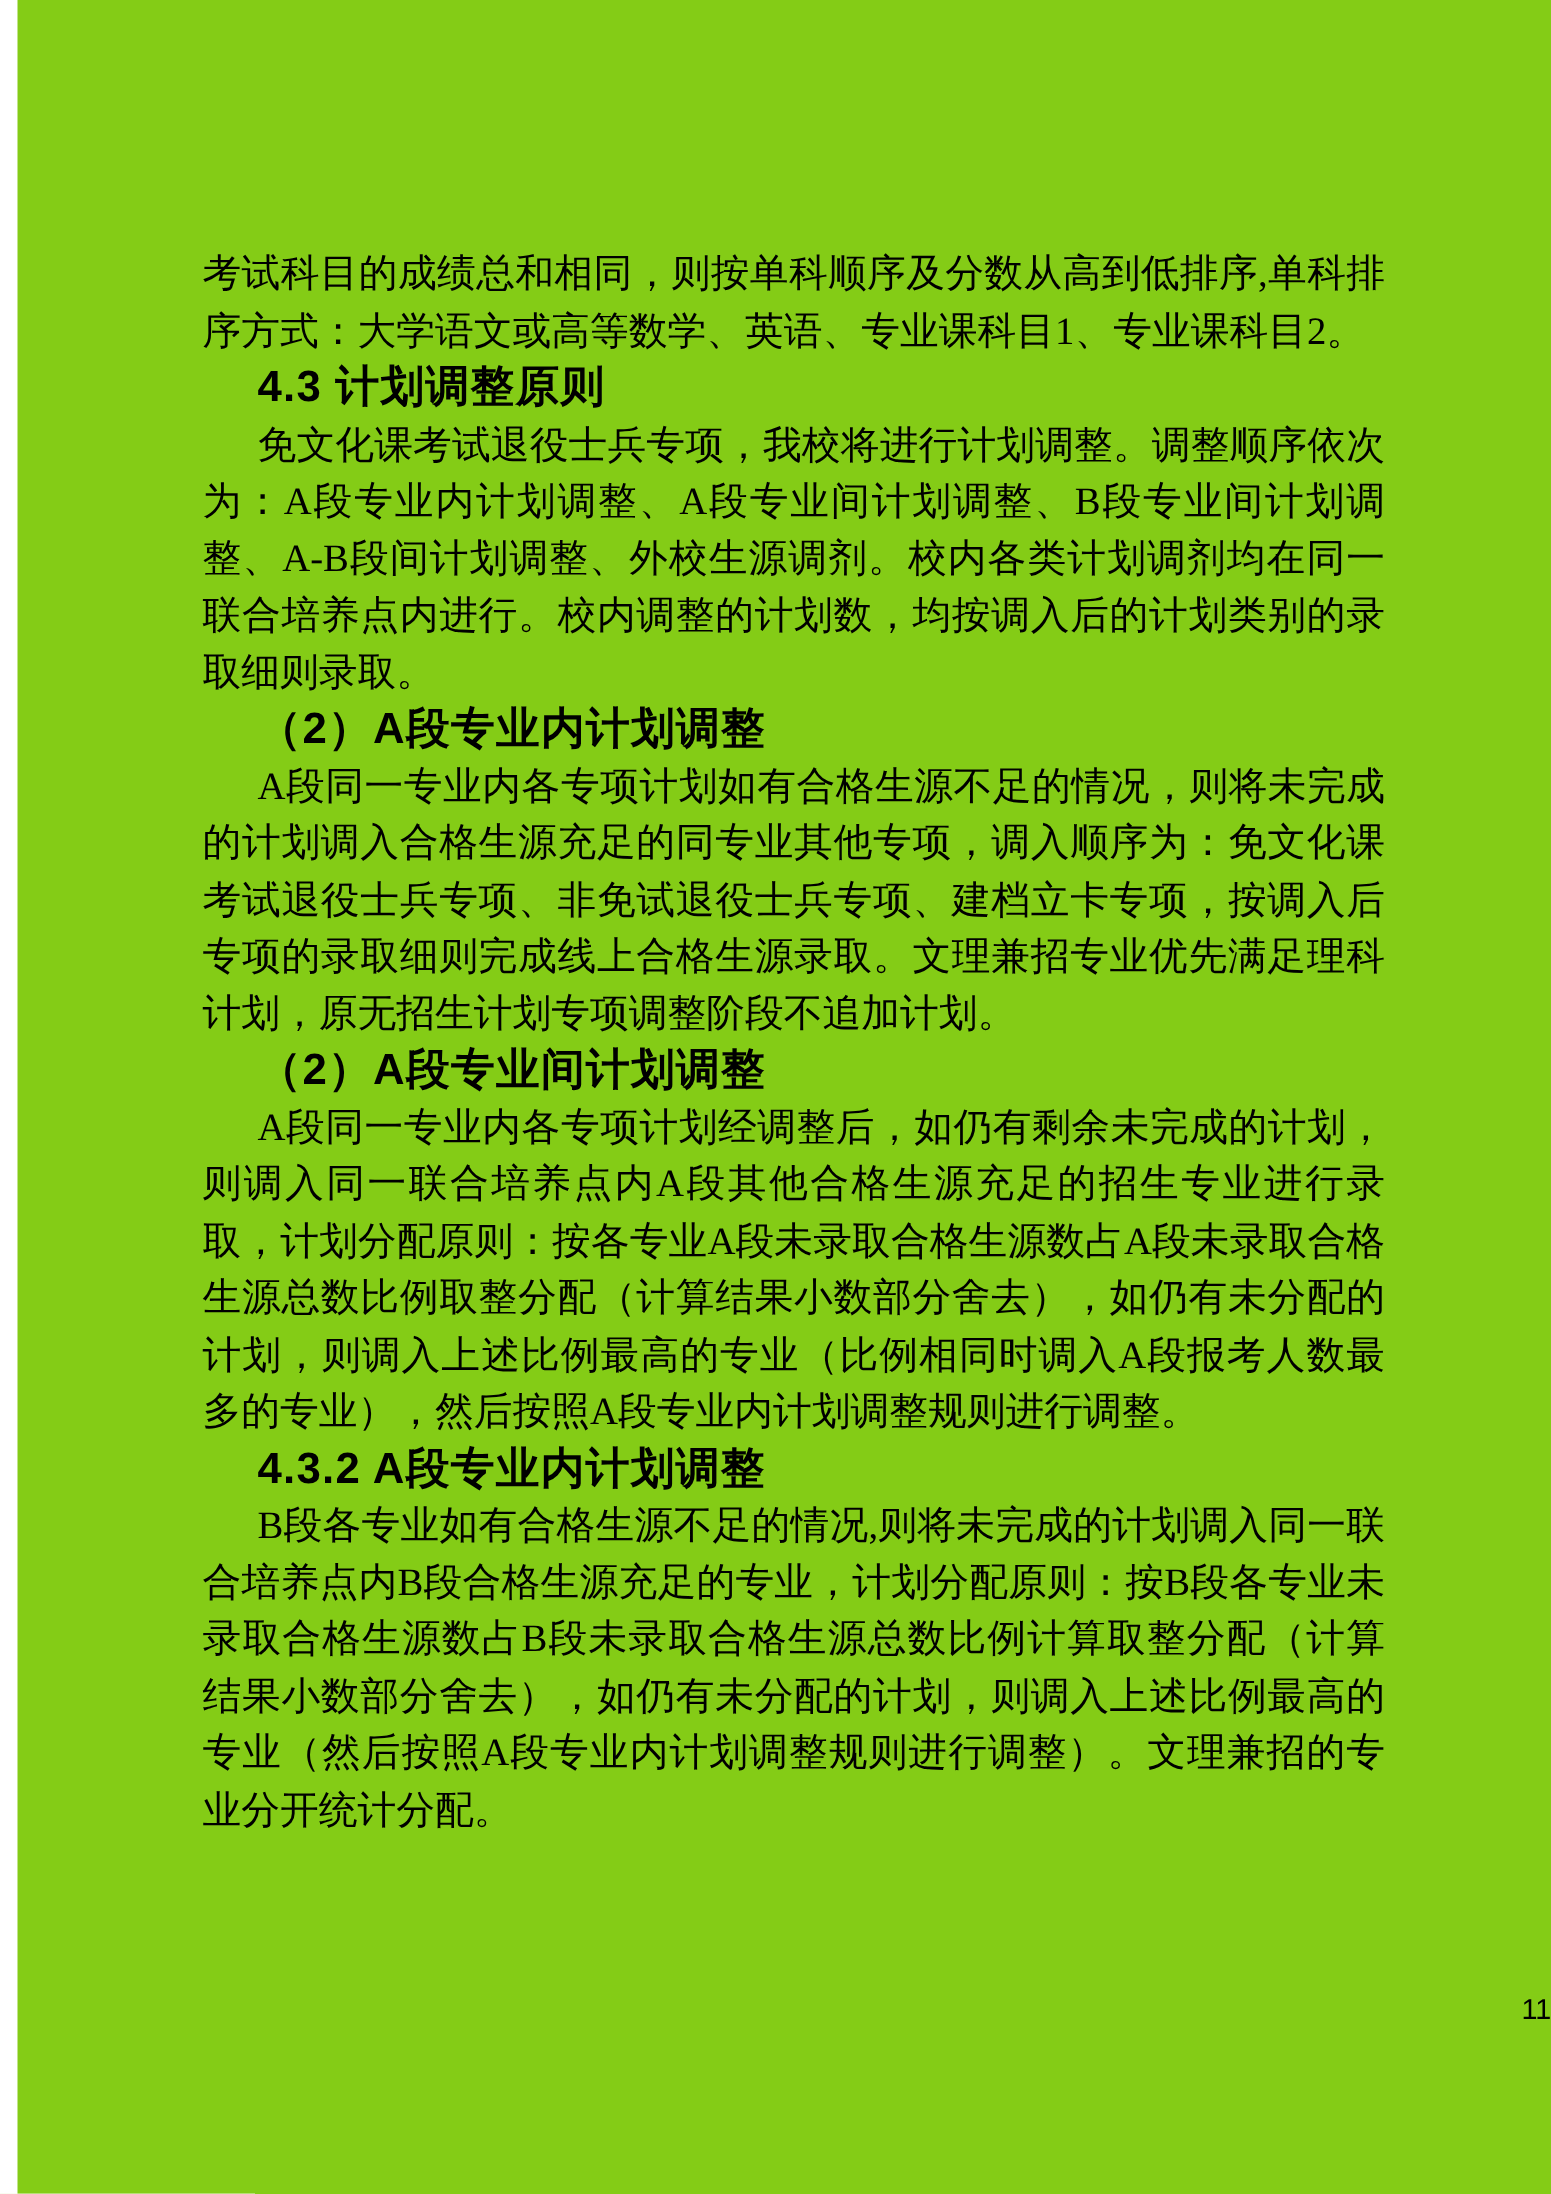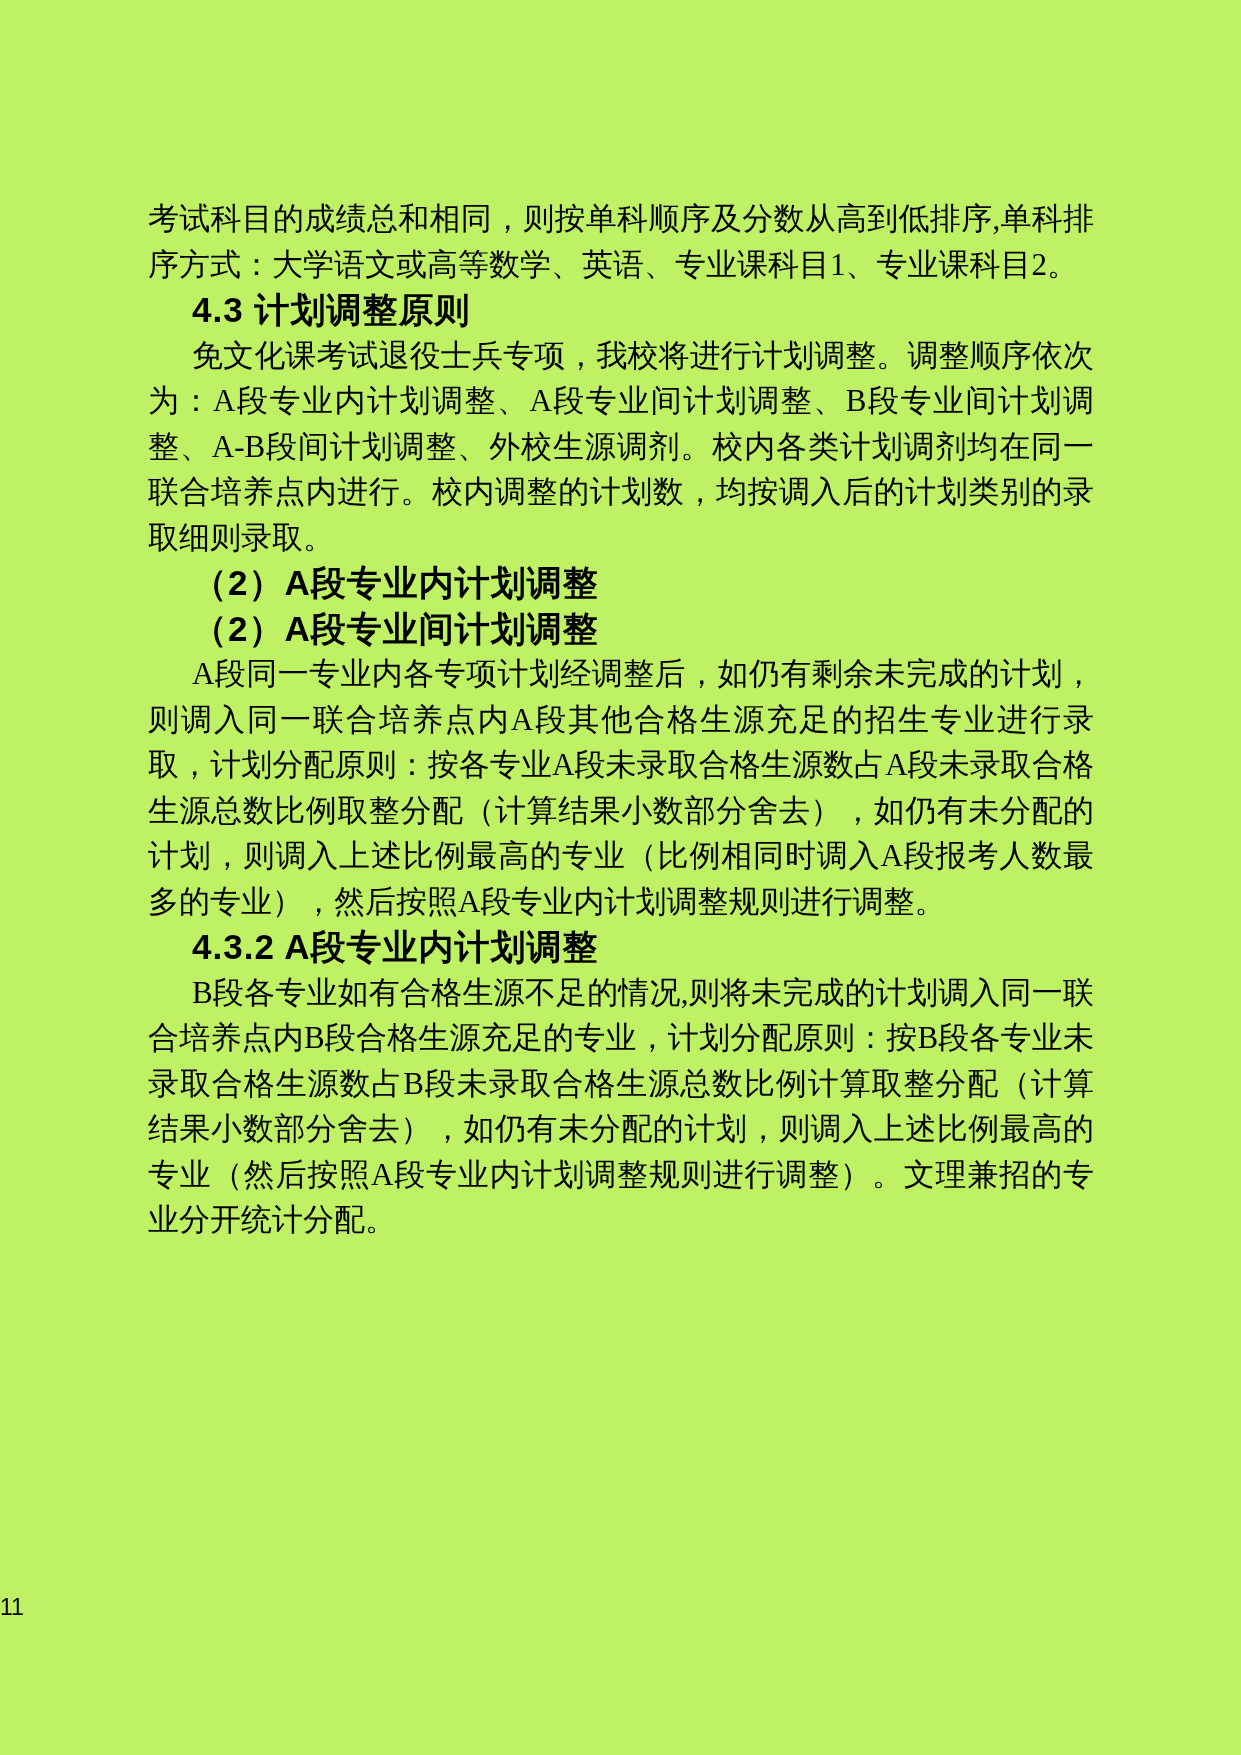--- a/index.html
+++ b/index.html
@@ -10,22 +10,23 @@
   body {
     width: 1241px;
     height: 1755px;
     position: relative;
     color: #000000;
     font-family: "Liberation Serif", "DejaVu Serif", serif;
   }
   .page {
     position: absolute;
     inset: 0;
-    background: #bef264;
+    background: #84cc16;
     overflow: hidden;
+    margin-left: 14px;
   }
   .content {
     position: absolute;
     left: 148px;
     top: 196px;
     width: 946px;
   }
   .para {
     margin: 0;
     font-size: 31px;
@@ -46,37 +47,38 @@
     font-weight: 700;
     text-indent: 44px;
     font-family: "Liberation Sans", "DejaVu Sans", sans-serif;
     letter-spacing: 1px;
   }
   .footer {
     position: absolute;
     top: 1594px;
     left: 0;
     width: 100%;
-    text-align: left;
+    text-align: right;
   }
   .page-number {
     font-family: "Liberation Sans", "DejaVu Sans", sans-serif;
     font-size: 23px;
     color: #000000;
   }
 </style>
 </head>
 <body>
 
 <div class="page">
   <main class="content">
     <p class="para">考试科目的成绩总和相同，则按单科顺序及分数从高到低排序,单科排序方式：大学语文或高等数学、英语、专业课科目1、专业课科目2。</p>
     <h2 class="heading">4.3 计划调整原则</h2>
     <p class="para indent">免文化课考试退役士兵专项，我校将进行计划调整。调整顺序依次为：A段专业内计划调整、A段专业间计划调整、B段专业间计划调整、A-B段间计划调整、外校生源调剂。校内各类计划调剂均在同一联合培养点内进行。校内调整的计划数，均按调入后的计划类别的录取细则录取。</p>
     <h3 class="heading">（2）A段专业内计划调整</h3>
+    <p class="para indent">A段同一专业内各专项计划如有合格生源不足的情况，则将未完成的计划调入合格生源充足的同专业其他专项，调入顺序为：免文化课考试退役士兵专项、非免试退役士兵专项、建档立卡专项，按调入后专项的录取细则完成线上合格生源录取。文理兼招专业优先满足理科计划，原无招生计划专项调整阶段不追加计划。</p>
     <h3 class="heading">（2）A段专业间计划调整</h3>
     <p class="para indent">A段同一专业内各专项计划经调整后，如仍有剩余未完成的计划，则调入同一联合培养点内A段其他合格生源充足的招生专业进行录取，计划分配原则：按各专业A段未录取合格生源数占A段未录取合格生源总数比例取整分配（计算结果小数部分舍去），如仍有未分配的计划，则调入上述比例最高的专业（比例相同时调入A段报考人数最多的专业），然后按照A段专业内计划调整规则进行调整。</p>
     <h3 class="heading">4.3.2 A段专业内计划调整</h3>
     <p class="para indent">B段各专业如有合格生源不足的情况,则将未完成的计划调入同一联合培养点内B段合格生源充足的专业，计划分配原则：按B段各专业未录取合格生源数占B段未录取合格生源总数比例计算取整分配（计算结果小数部分舍去），如仍有未分配的计划，则调入上述比例最高的专业（然后按照A段专业内计划调整规则进行调整）。文理兼招的专业分开统计分配。</p>
   </main>
 
   <footer class="footer">
     <span class="page-number">11</span>
   </footer>
 </div>

